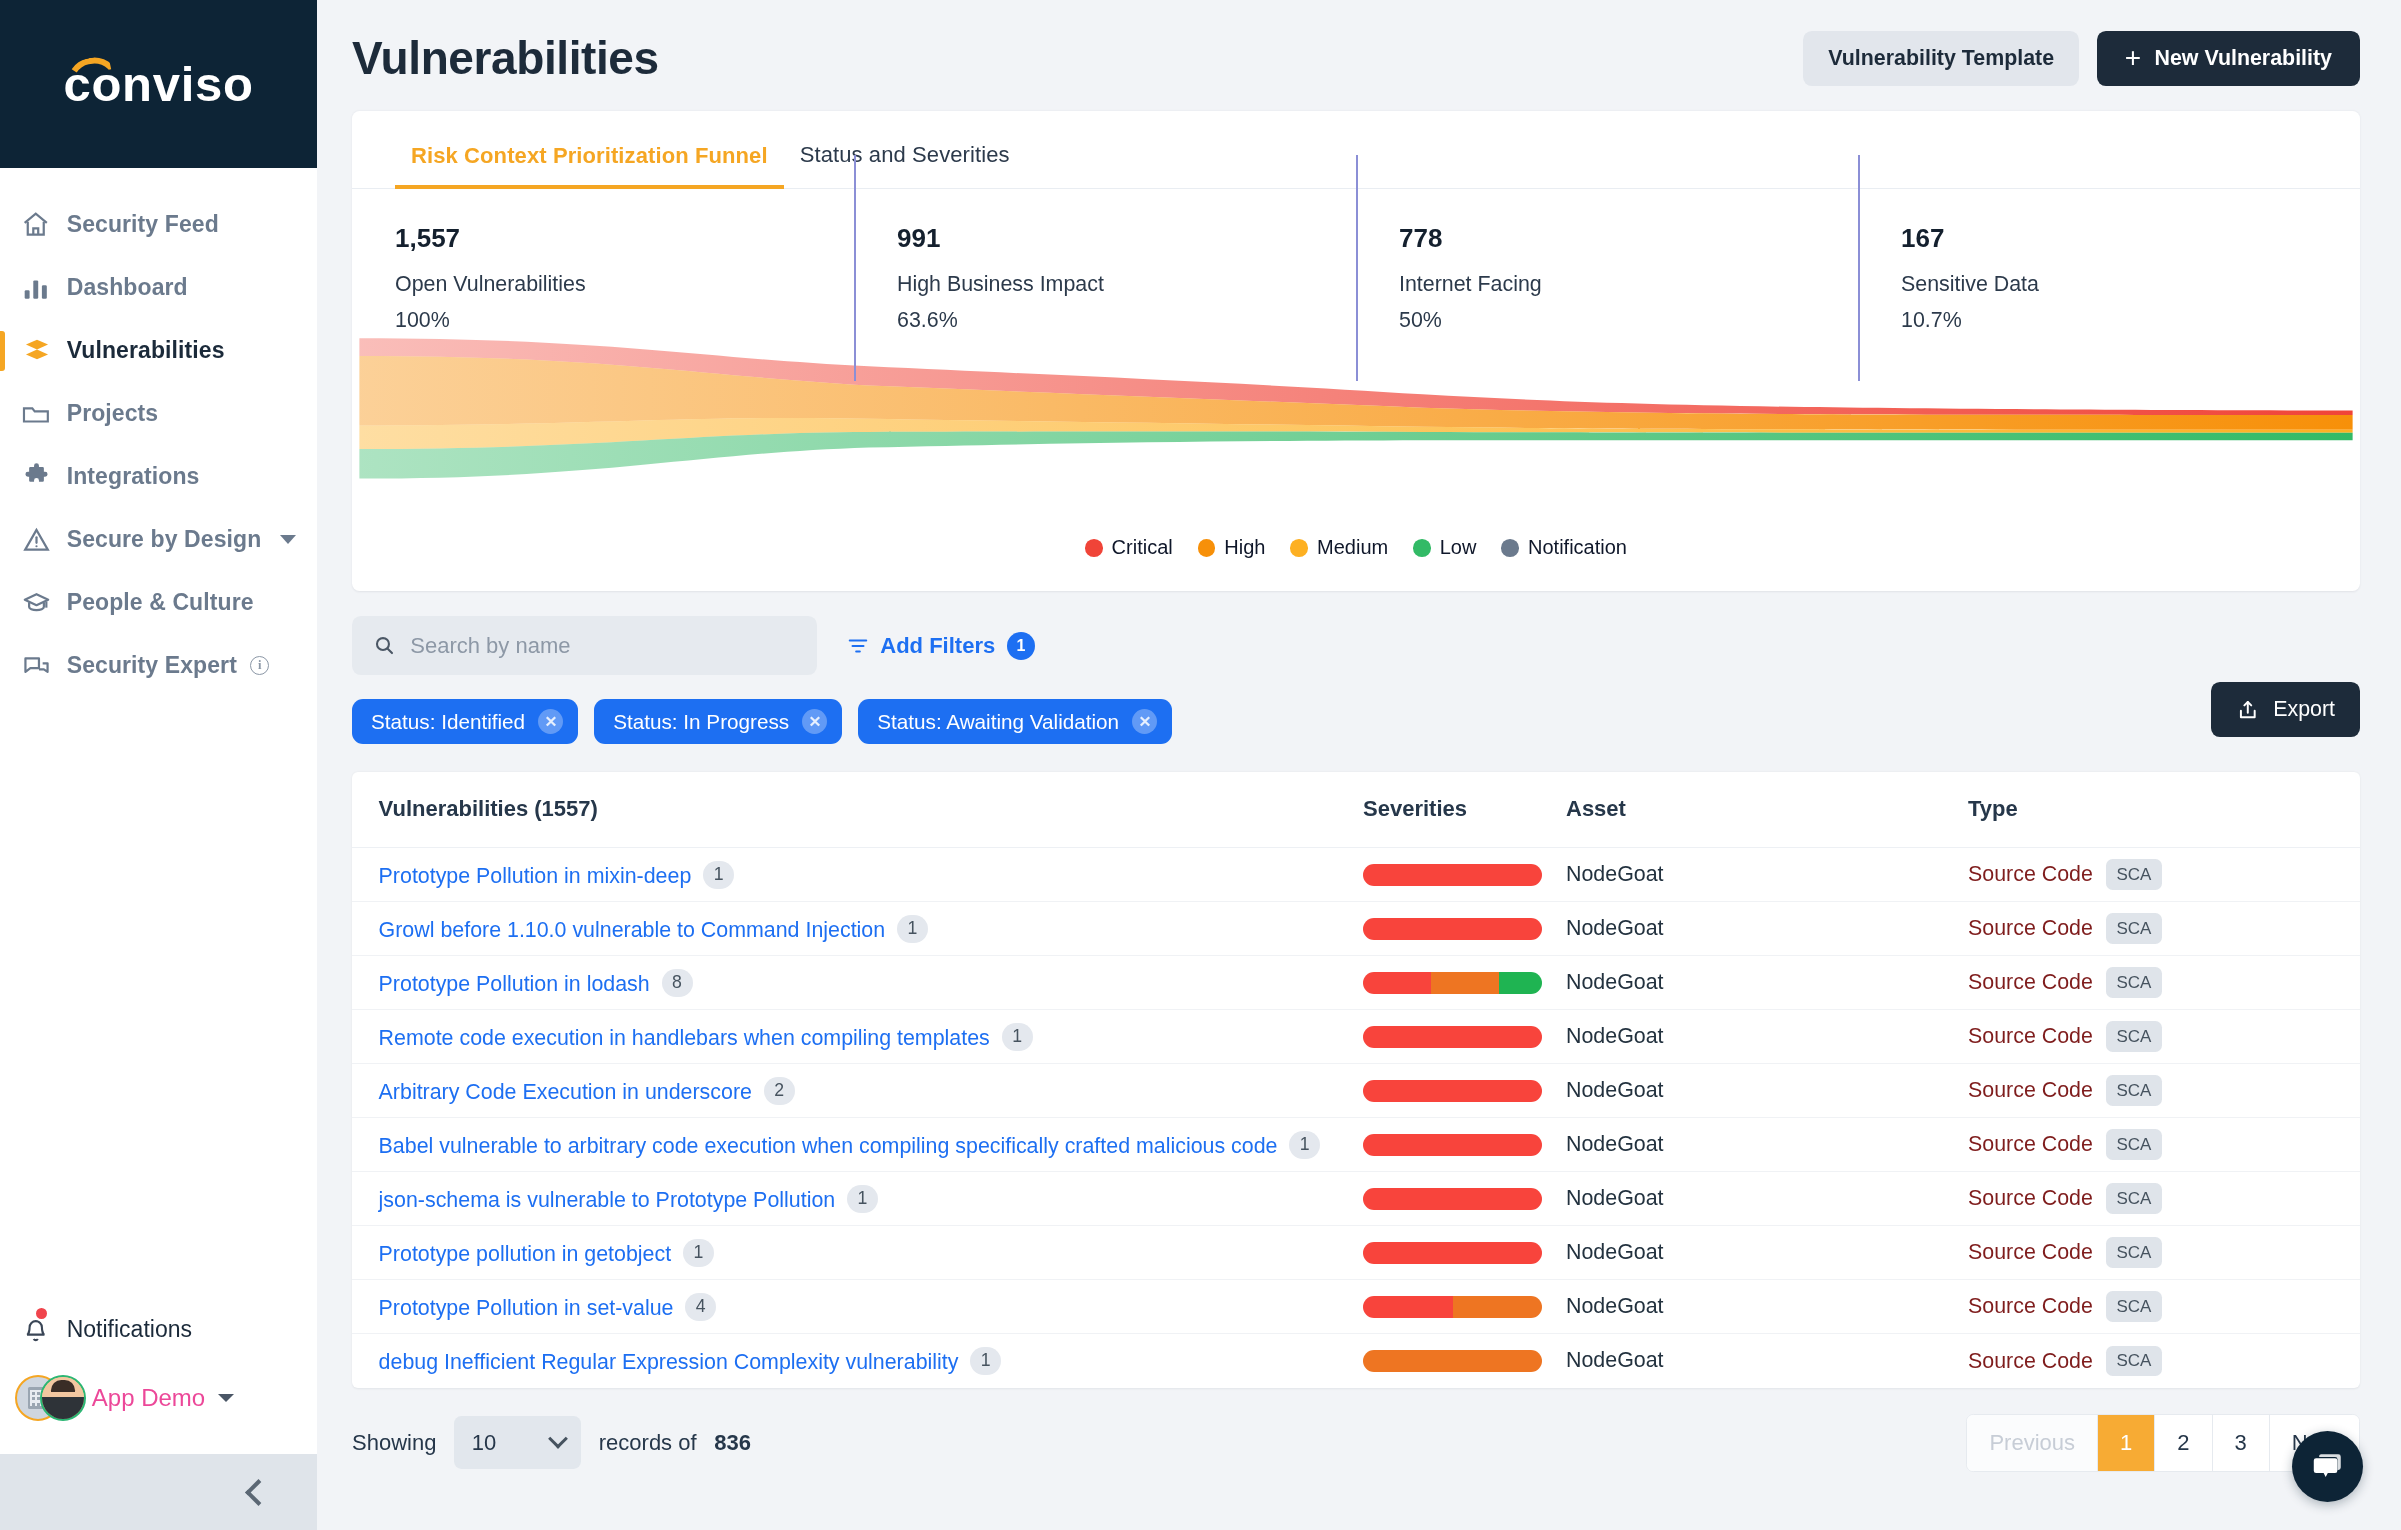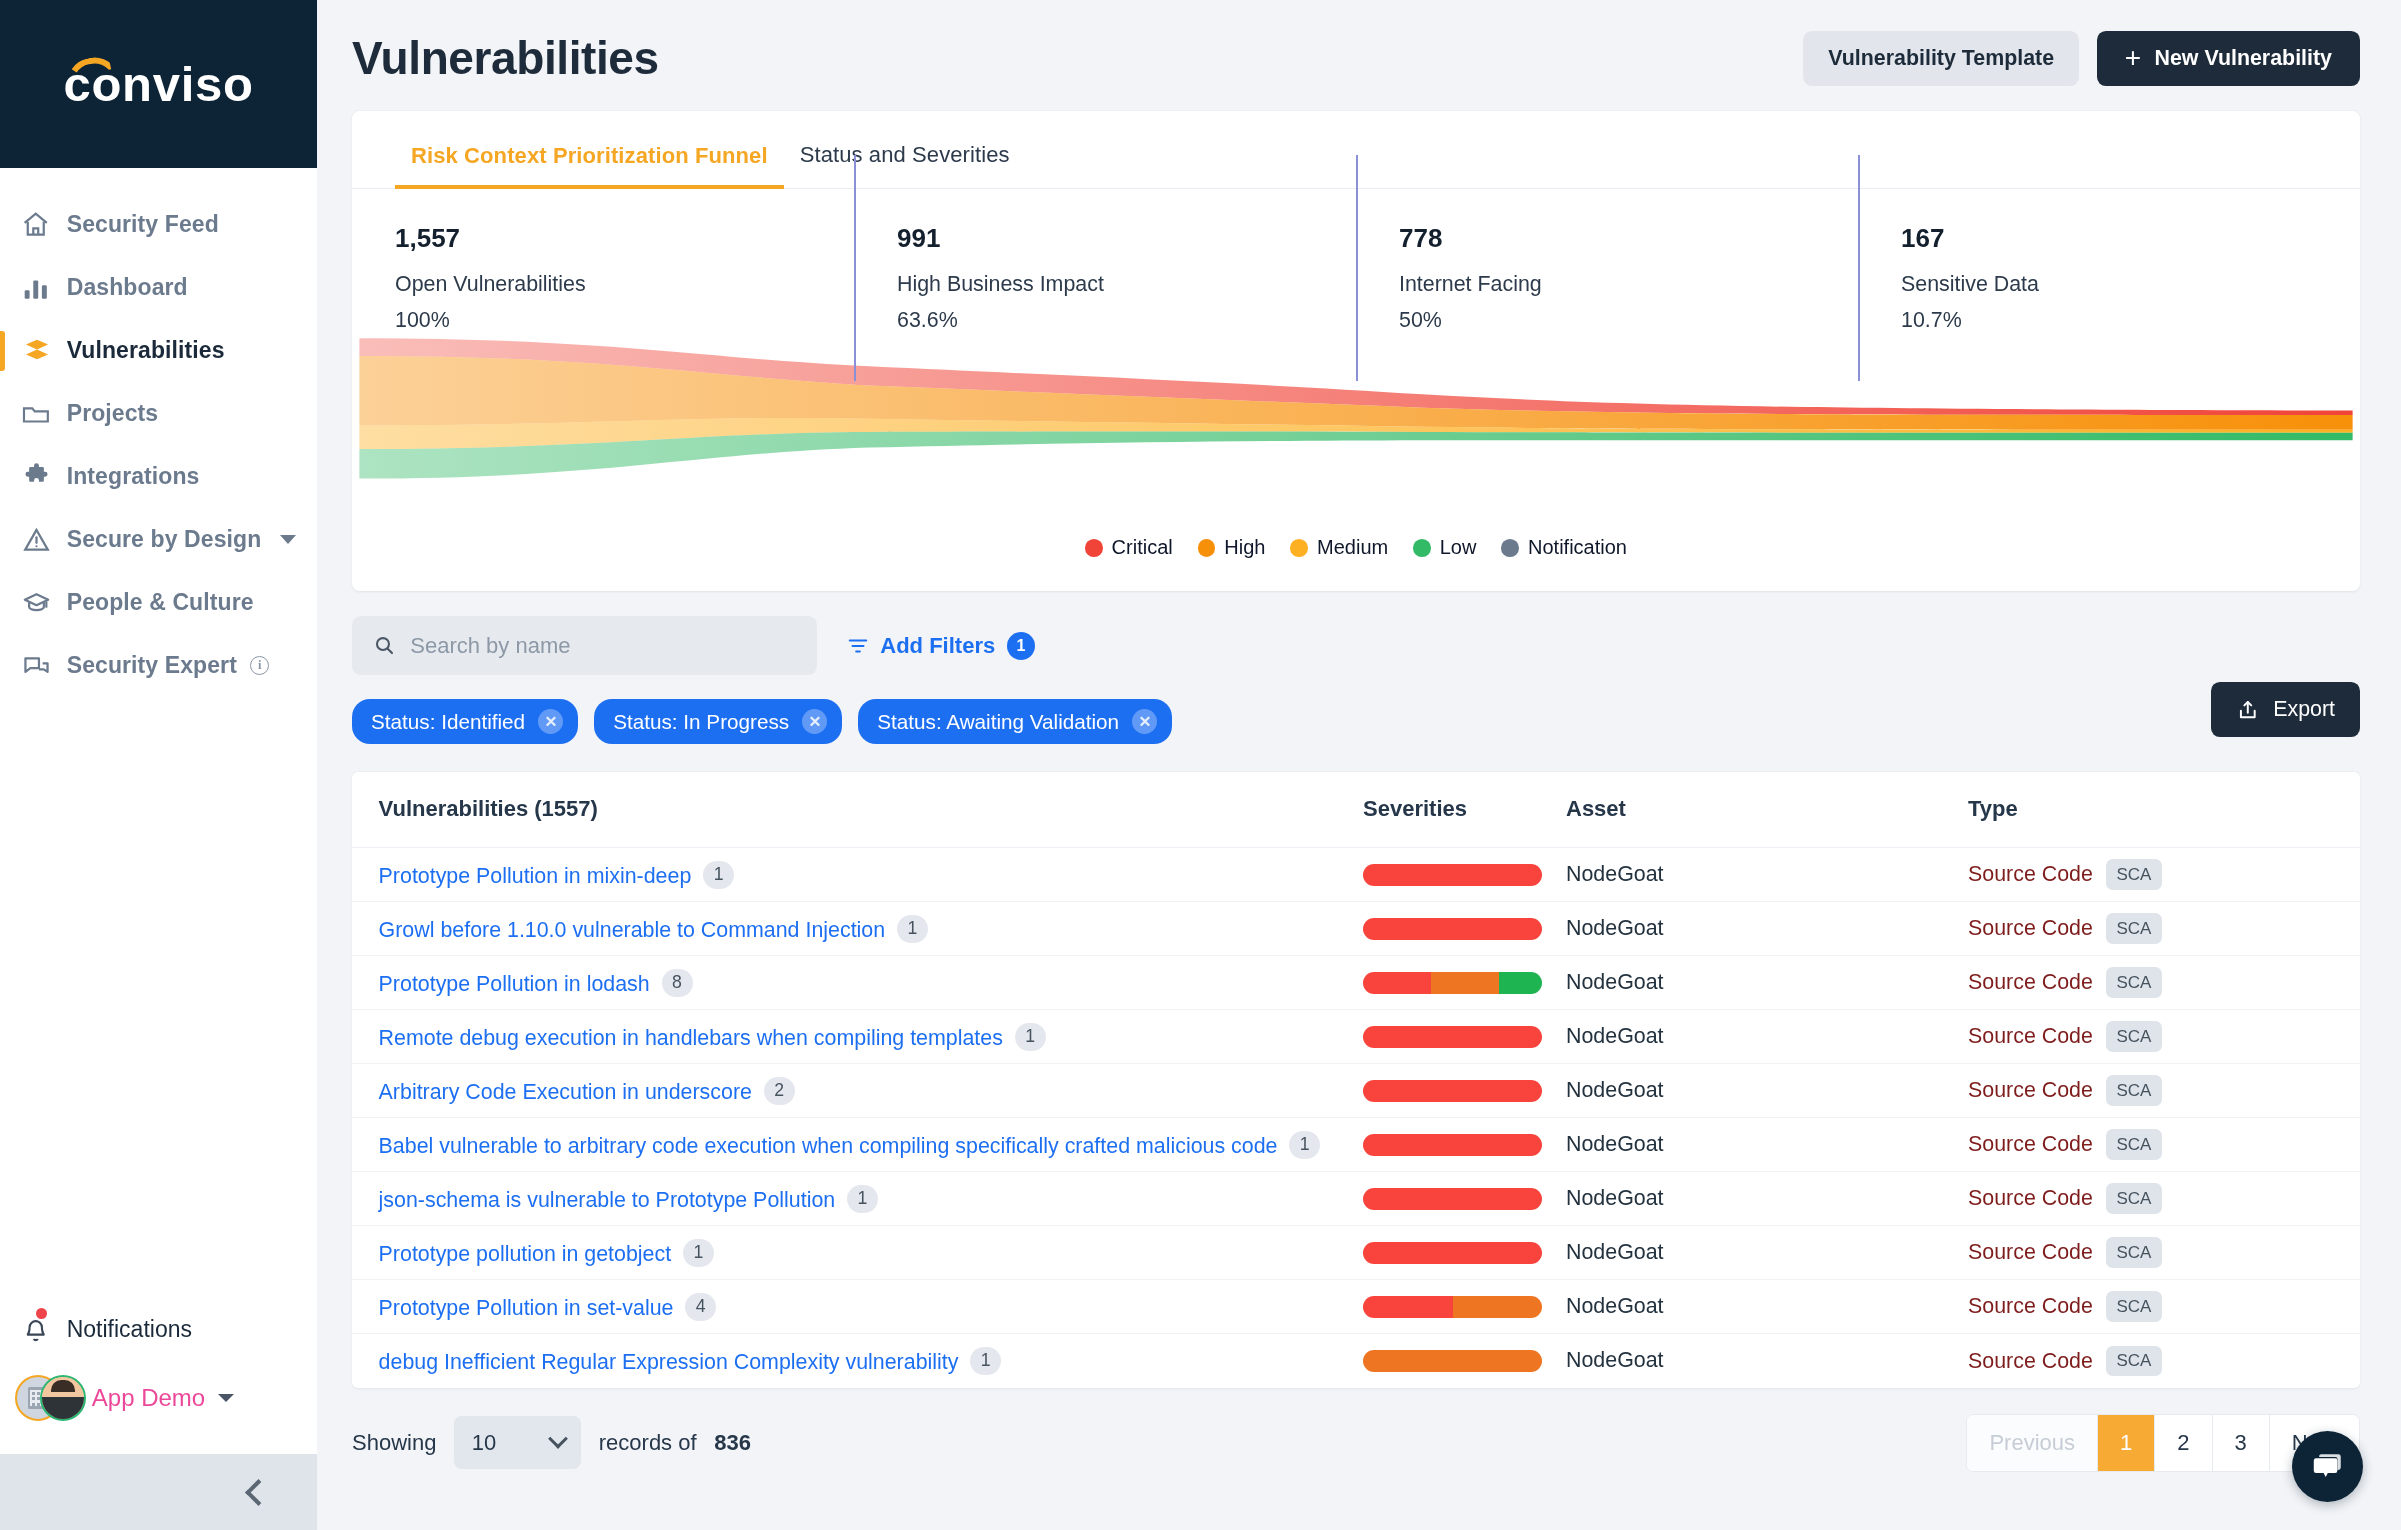--- a/index.html
+++ b/index.html
@@ -165,21 +165,21 @@
   }
   .search input::placeholder { color: #8d98a6; }
   .addfilters { display: flex; align-items: center; gap: 11.8px; cursor: pointer; }
   .addfilters .txt { font-size: 22px; font-weight: 700; color: #1d6ff2; }
   .badge-count {
     width: 28px; height: 28px; border-radius: 50%; background: #1d6ff2; color: #fff;
     font-size: 16px; font-weight: 700; display: flex; align-items: center; justify-content: center;
   }
   .chips { display: flex; gap: 16px; margin-top: 23.6px; }
   .chip {
-    background: #1d6ff2; color: #fff; font-size: 20.7px; border-radius: 18px;
+    background: #1d6ff2; color: #fff; font-size: 20.7px; border-radius: 11px;
     padding: 10.3px 14.8px 10.3px 19px; display: flex; align-items: center; gap: 13.3px; cursor: pointer;
   }
   .chip-x {
     width: 25px; height: 25px; border-radius: 50%; background: #ffffff4d; color: #ffffffd9;
     font-size: 15.5px; display: flex; align-items: center; justify-content: center; font-weight: 700;
   }
   .export-btn {
     position: absolute; right: 0; top: 66px; background: #1d2b3a; color: #fff;
     font-size: 21.4px; border-radius: 8.9px; padding: 14.8px 25px; display: flex;
     align-items: center; gap: 13.3px; cursor: pointer; border: none;
@@ -576,21 +576,21 @@
                 <div class="sevbar">
                   <span style="background: rgb(248, 68, 60); width: 38%;"></span>
                   <span style="background: rgb(238, 117, 34); width: 38%;"></span>
                   <span style="background: rgb(31, 180, 82); width: 24%;"></span>
                 </div>
               </td>
               <td><span class="asset">NodeGoat</span></td>
               <td><span class="type">Source Code</span><span class="pill">SCA</span></td>
             </tr>
             <tr>
-              <td class="c-name"><span class="vlink">Remote debug execution in handlebars when compiling templates</span><span class="cnt">1</span></td>
+              <td class="c-name"><span class="vlink">Remote code execution in handlebars when compiling templates</span><span class="cnt">1</span></td>
               <td>
                 <div class="sevbar">
                   <span style="background: rgb(248, 68, 60); width: 100%;"></span>
                 </div>
               </td>
               <td><span class="asset">NodeGoat</span></td>
               <td><span class="type">Source Code</span><span class="pill">SCA</span></td>
             </tr>
             <tr>
               <td class="c-name"><span class="vlink">Arbitrary Code Execution in underscore</span><span class="cnt">2</span></td>

